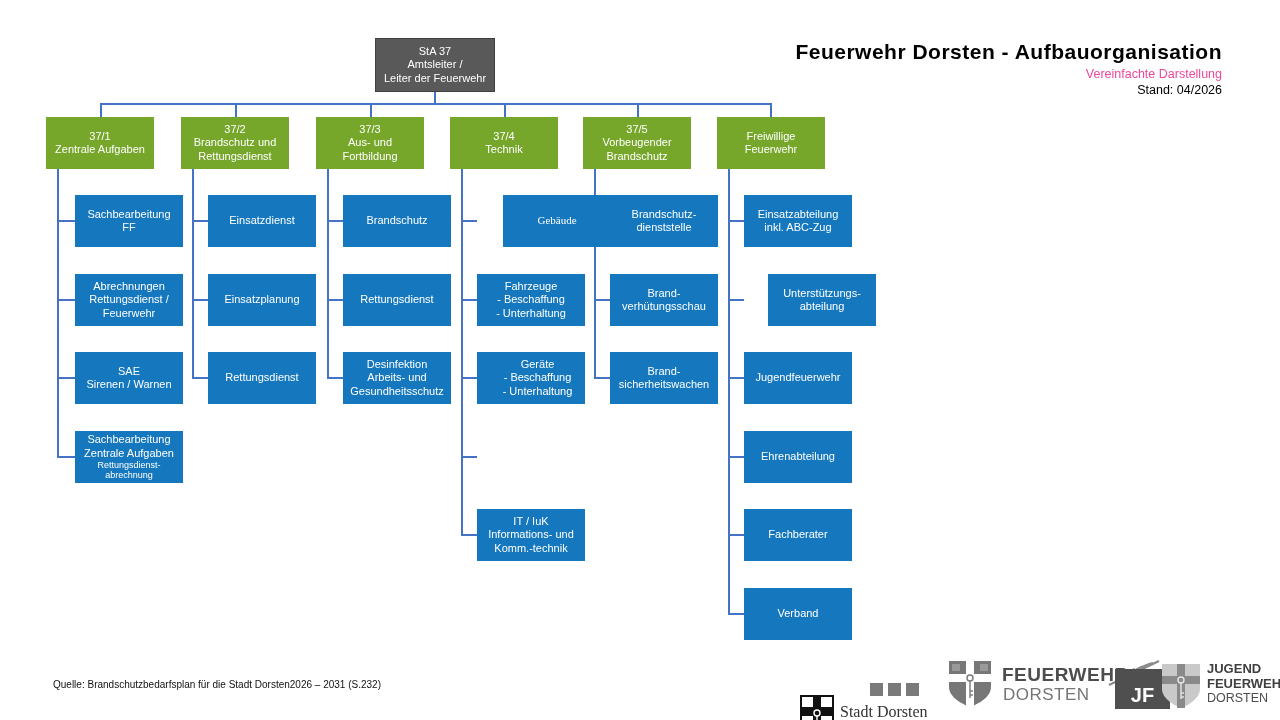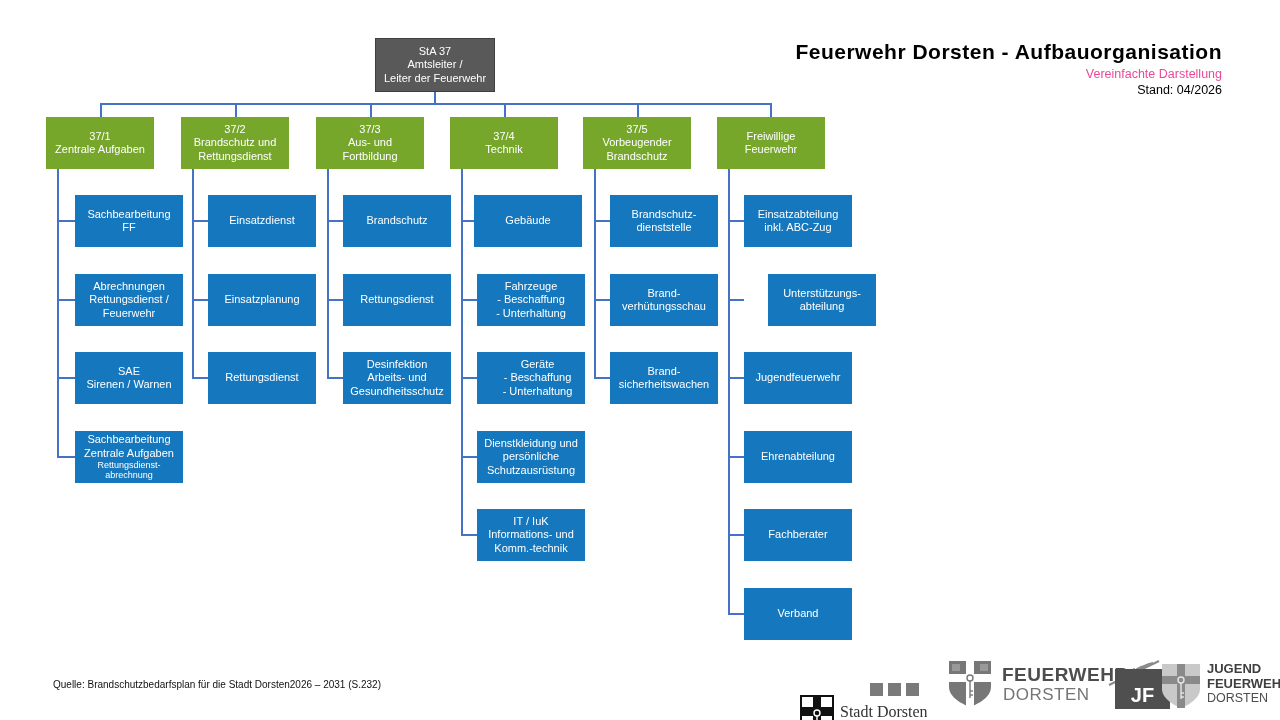--- a/index.html
+++ b/index.html
@@ -132,30 +132,27 @@
   <div class="node b" style="left:208px;top:195px;">Einsatzdienst</div>
   <div class="node b" style="left:208px;top:274px;">Einsatzplanung</div>
   <div class="node b" style="left:208px;top:352px;">Rettungsdienst</div>
 
   <div class="node b" style="left:343px;top:195px;">Brandschutz</div>
   <div class="node b" style="left:343px;top:274px;">Rettungsdienst</div>
   <div class="node b" style="left:343px;top:352px;">Desinfektion
 Arbeits- und
 Gesundheitsschutz</div>
 
-  <div class="node b" style="left:474px;top:195px;">Gebäude</div>
+  <div class="node b" style="left:503px;top:195px;font-family:Liberation Serif, serif;">Gebäude</div>
   <div class="node b" style="left:477px;top:274px;">Fahrzeuge
 - Beschaffung
 - Unterhaltung</div>
   <div class="node b" style="left:477px;top:352px;padding-left:15px;">Geräte
 - Beschaffung
 - Unterhaltung</div>
-  <div class="node b" style="left:477px;top:431px;">Dienstkleidung und
-persönliche
-Schutzausrüstung</div>
   <div class="node b" style="left:477px;top:509px;">IT / IuK
 Informations- und
 Komm.-technik</div>
 
   <div class="node b" style="left:610px;top:195px;">Brandschutz-
 dienststelle</div>
   <div class="node b" style="left:610px;top:274px;">Brand-
 verhütungsschau</div>
   <div class="node b" style="left:610px;top:352px;">Brand-
 sicherheitswachen</div>

